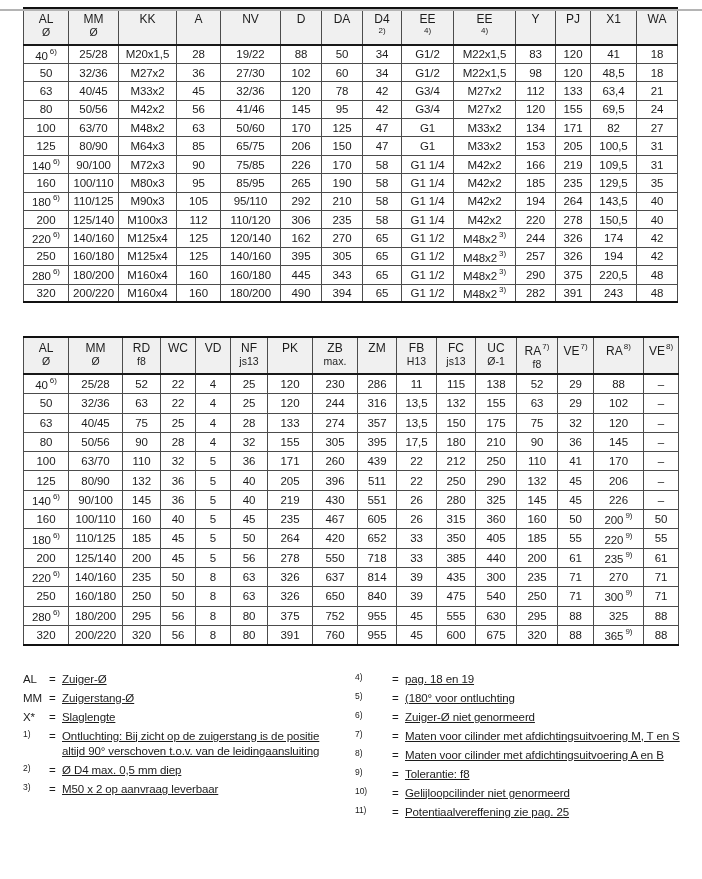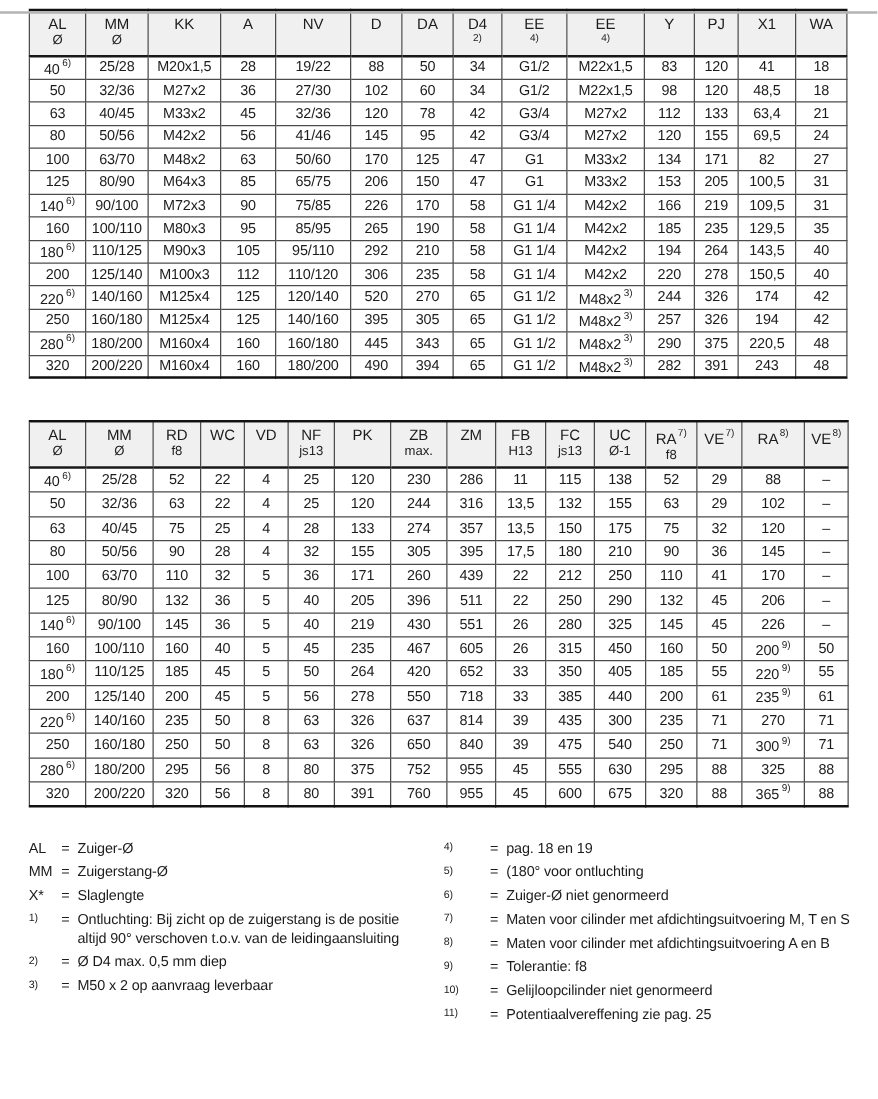--- a/index.html
+++ b/index.html
@@ -46,21 +46,21 @@
   .footnotes { display:flex; margin:26px 0 0 23px; width:668px;
     font-size:11.5px; letter-spacing:-0.1px; }
   .fn-left { width:332px; flex:0 0 332px; }
   .fn-right { flex:1; }
   .fn-item { display:flex; margin-bottom:4px; align-items:flex-start; }
   .fn-term { flex:0 0 26px; line-height:15px; }
   .fn-right .fn-term { flex:0 0 37px; }
   .fn-term.sup { font-size:8.5px; line-height:13px; position:relative; top:-1px; }
   .fn-eq { flex:0 0 13px; line-height:15px; }
   .fn-text { flex:1; }
-  .fn-line { line-height:15px; white-space:nowrap; }
+  .fn-line { line-height:15px; white-space:nowrap;text-decoration:underline; }
 </style>
 </head>
 <body>
 
 <div class="page">
   <div class="top-rule"></div>
 
   <table class="dim-table" id="t1">
       <colgroup>
         <col>
@@ -298,21 +298,21 @@
           <td>278</td>
           <td>150,5</td>
           <td>40</td>
         </tr>
         <tr>
           <td>220<sup class="cs">6)</sup></td>
           <td>140/160</td>
           <td>M125x4</td>
           <td>125</td>
           <td>120/140</td>
-          <td>520</td>
+          <td>162</td>
           <td>270</td>
           <td>65</td>
           <td>G1 1/2</td>
           <td>M48x2<sup class="cs">3)</sup></td>
           <td>244</td>
           <td>326</td>
           <td>174</td>
           <td>42</td>
         </tr>
         <tr>
@@ -585,21 +585,21 @@
           <td>100/110</td>
           <td>160</td>
           <td>40</td>
           <td>5</td>
           <td>45</td>
           <td>235</td>
           <td>467</td>
           <td>605</td>
           <td>26</td>
           <td>315</td>
-          <td>450</td>
+          <td>360</td>
           <td>160</td>
           <td>50</td>
           <td>200<sup class="cs">9)</sup></td>
           <td>50</td>
         </tr>
         <tr>
           <td>180<sup class="cs">6)</sup></td>
           <td>110/125</td>
           <td>185</td>
           <td>45</td>

